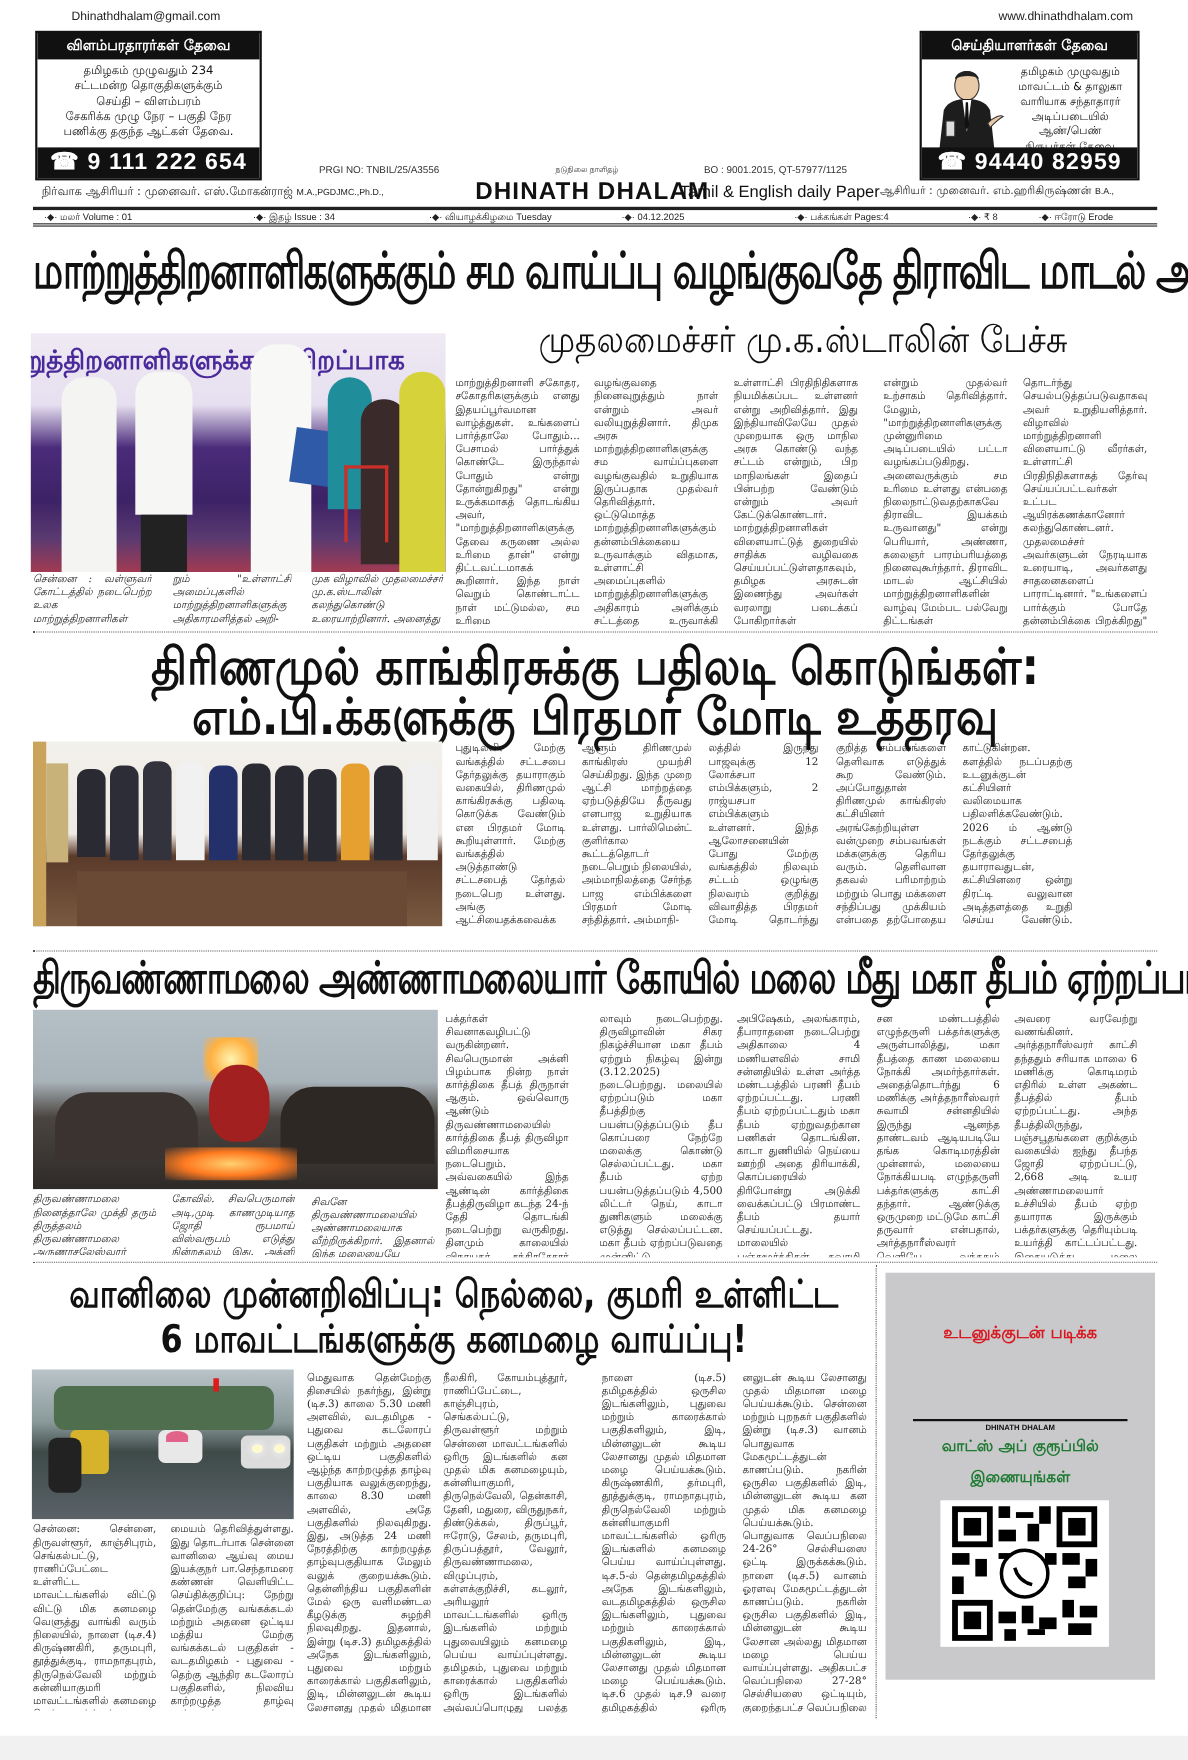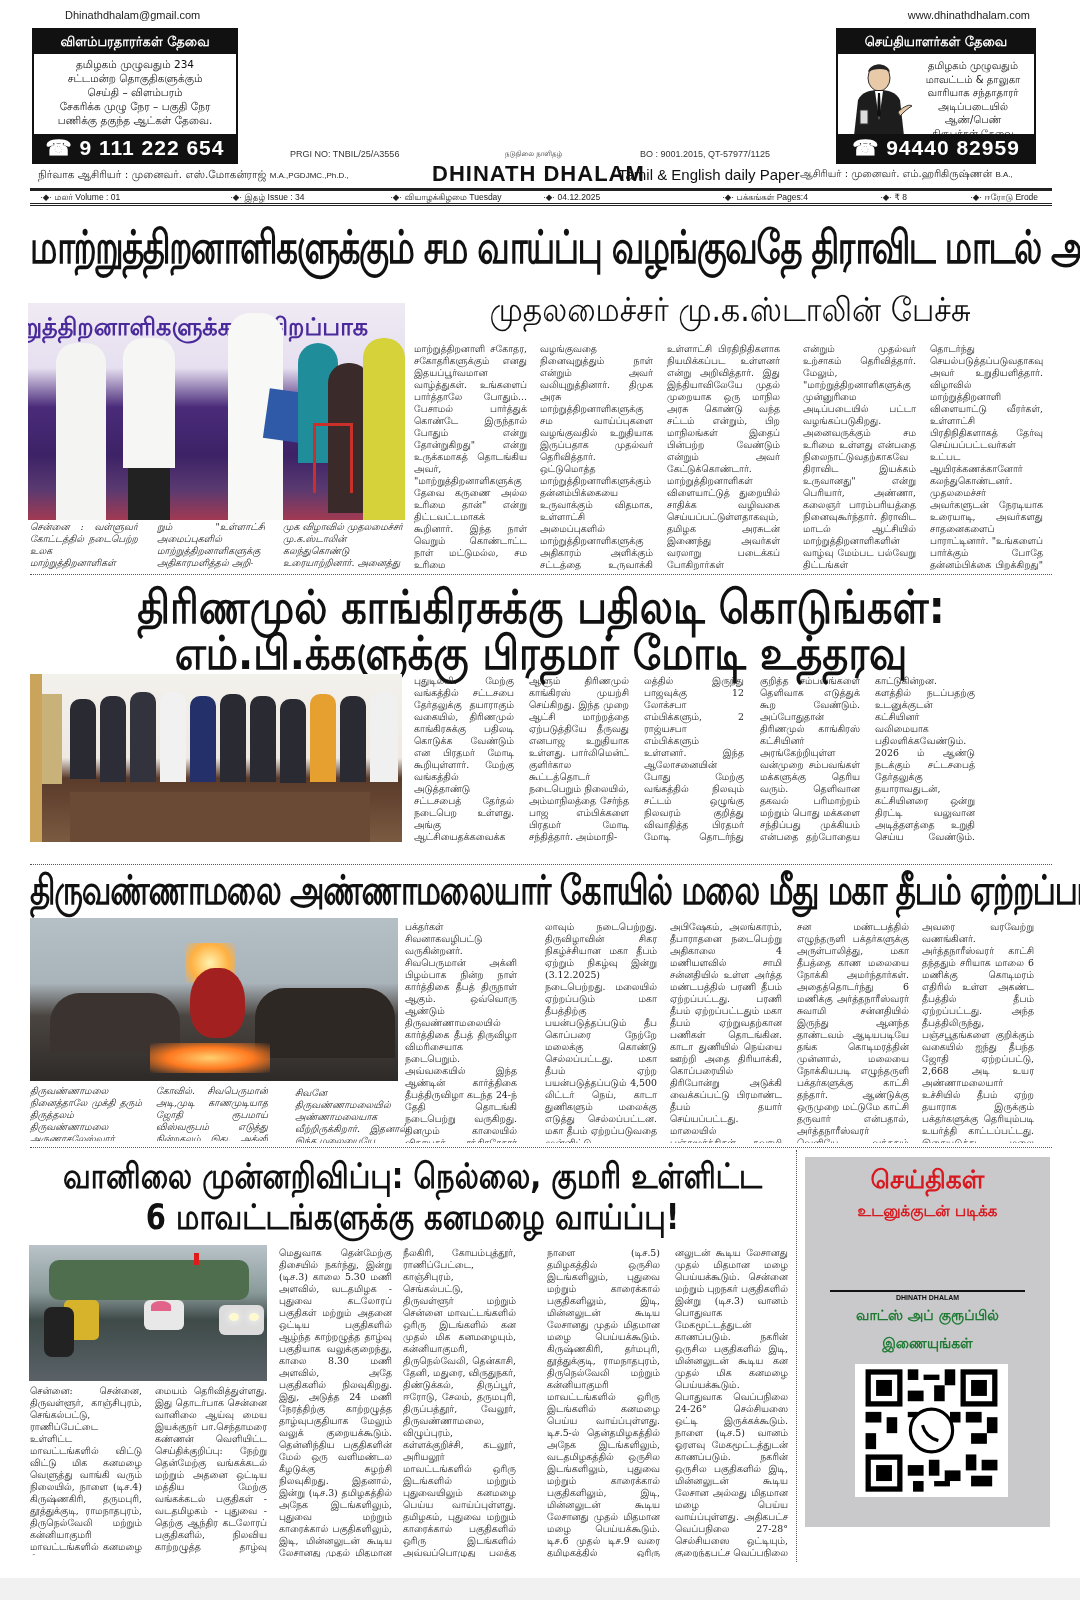--- a/index.html
+++ b/index.html
@@ -117,24 +117,24 @@
   <div class="editor-right">
     <span>ஆசிரியர் : முனைவர். எம்.ஹரிகிருஷ்ணன்</span>
     <span class="deg">B.A.,</span>
   </div>
 </div>
 
 <div class="infobar">
   <span class="it" style="left:10px"><span>·◆·</span> <span>மலர் Volume : 01</span></span>
   <span class="it" style="left:200px"><span>·◆·</span> <span>இதழ் Issue : 34</span></span>
   <span class="it" style="left:360px"><span>·◆·</span> <span>வியாழக்கிழமை Tuesday</span></span>
-  <span class="it" style="left:513px"><span>·◆·</span> <span>04.12.2025</span></span>
+  <span class="it" style="left:535px"><span>·◆·</span> <span>04.12.2025</span></span>
   <span class="it" style="left:692px"><span>·◆·</span> <span>பக்கங்கள் Pages:4</span></span>
   <span class="it" style="left:850px"><span>·◆·</span> <span>₹ 8</span></span>
-  <span class="it" style="left:940px"><span>·◆·</span> <span>ஈரோடு Erode</span></span>
+  <span class="it" style="left:914px"><span>·◆·</span> <span>ஈரோடு Erode</span></span>
 </div>
 
 <div class="headline" style="left:30px; top:220px; width:1022px; font-size:34px; letter-spacing:-1.5px; transform:scaleY(1.35); transform-origin:center top;">மாற்றுத்திறனாளிகளுக்கும் சம வாய்ப்பு வழங்குவதே திராவிட மாடல் அரசு</div>
 <div class="headline" style="left:410px; top:290px; width:640px; font-size:30px; font-weight:normal; transform:scaleY(1.1); transform-origin:center top;">முதலமைச்சர் மு.க.ஸ்டாலின் பேச்சு</div>
 
 <div class="photo" style="left:28px; top:303px; width:377px; height:217px; background:linear-gradient(180deg,#efeaf3 0%,#e6dff0 30%,#4a2b7a 48%,#3c2266 70%,#5a3a70 86%,#a23a52 100%);">
   <div style="position:absolute; left:-6px; top:10px; font:bold 24px 'DejaVu Sans',sans-serif; color:#4a2a9a; white-space:nowrap;">றுத்திறனாளிகளுக்காக சிறப்பாக</div>
   <div style="position:absolute; left:28px; top:40px; width:50px; height:177px; background:#f4f4f2; border-radius:20px 20px 0 0;"></div>
   <div style="position:absolute; left:95px; top:35px; width:52px; height:130px; background:#f6f6f4; border-radius:20px 20px 0 0;"></div>
   <div style="position:absolute; left:100px; top:165px; width:42px; height:52px; background:#222;"></div>
@@ -191,21 +191,21 @@
 <div class="photo" style="left:30px; top:918px; width:368px; height:163px; background:linear-gradient(180deg,#b5bfc6 0%,#a9b3ba 40%,#4a4540 60%,#2e2a28 100%);">
   <div style="position:absolute; left:155px; top:25px; width:50px; height:40px; background:radial-gradient(circle,#fff3b0 0%,#ffb040 60%,rgba(255,120,0,0) 100%);"></div>
   <div style="position:absolute; left:160px; top:50px; width:55px; height:70px; background:#a32020; border-radius:45% 45% 40% 40%;"></div>
   <div style="position:absolute; left:20px; top:75px; width:130px; height:60px; background:#3a3330; border-radius:30px 30px 0 0;"></div>
   <div style="position:absolute; left:225px; top:70px; width:140px; height:70px; background:#2e2824; border-radius:30px 30px 0 0;"></div>
   <div style="position:absolute; left:120px; top:125px; width:120px; height:30px; background:radial-gradient(ellipse,#ffd070 0%,#ff7a20 50%,rgba(255,80,0,0) 100%);"></div>
 </div>
 
 <div class="col caption" style="left:30px; top:1085px; width:112px; height:56px;">திருவண்ணாமலை நினைத்தாலே முக்தி தரும் திருத்தலம் திருவண்ணாமலை அருணாசலேஸ்வரர்</div>
 <div class="col caption" style="left:156px; top:1085px; width:112px; height:56px;">கோவில். சிவபெருமான் அடி,முடி காணமுடியாத ஜோதி ரூபமாய் விஸ்வரூபம் எடுத்து நின்றதலம் இது. அக்னி ரூபம் எடுத்த</div>
-<div class="col caption" style="left:283px; top:1087px; width:112px; height:56px;margin-left:12px;">சிவனே திருவண்ணாமலையில் அண்ணாமலையாக வீற்றிருக்கிறார். இதனால் இந்த மலையையே</div>
+<div class="col caption" style="left:283px; top:1087px; width:112px; height:56px;">சிவனே திருவண்ணாமலையில் அண்ணாமலையாக வீற்றிருக்கிறார். இதனால் இந்த மலையையே</div>
 
 <div class="col" style="left:405px; top:921px; width:112px; height:222px;">பக்தர்கள் சிவனாகவழிபட்டு வருகின்றனர். சிவபெருமான் அக்னி பிழம்பாக நின்ற நாள் கார்த்திகை தீபத் திருநாள் ஆகும். ஒவ்வொரு ஆண்டும் திருவண்ணாமலையில் கார்த்திகை தீபத் திருவிழா விமரிசையாக நடைபெறும். அவ்வகையில் இந்த ஆண்டின் கார்த்திகை தீபத்திருவிழா கடந்த 24-ந் தேதி தொடங்கி நடைபெற்று வருகிறது. தினமும் காலையில் விநாயகர், சந்திரசேகரர் வீதிஉலாவும், இரவில் பஞ்சமூர்த்திகள் வீதிஉ-</div>
 <div class="col" style="left:545px; top:921px; width:112px; height:222px;">லாவும் நடைபெற்றது. திருவிழாவின் சிகர நிகழ்ச்சியான மகா தீபம் ஏற்றும் நிகழ்வு இன்று (3.12.2025) நடைபெற்றது. மலையில் ஏற்றப்படும் மகா தீபத்திற்கு பயன்படுத்தப்படும் தீப கொப்பரை நேற்றே மலைக்கு கொண்டு செல்லப்பட்டது. மகா தீபம் ஏற்ற பயன்படுத்தப்படும் 4,500 லிட்டர் நெய், காடா துணிகளும் மலைக்கு எடுத்து செல்லப்பட்டன. மகா தீபம் ஏற்றப்படுவதை முன்னிட்டு அதிகாலையிலேயே கோவில் நடை திறக்கப்பட்டு பஞ்சமூர்த்திகளுக்கு சிறப்பு</div>
 <div class="col" style="left:670px; top:921px; width:112px; height:222px;">அபிஷேகம், அலங்காரம், தீபாராதனை நடைபெற்று அதிகாலை 4 மணியளவில் சாமி சன்னதியில் உள்ள அர்த்த மண்டபத்தில் பரணி தீபம் ஏற்றப்பட்டது. பரணி தீபம் ஏற்றப்பட்டதும் மகா தீபம் ஏற்றுவதற்கான பணிகள் தொடங்கின. காடா துணியில் நெய்யை ஊற்றி அதை திரியாக்கி, கொப்பரையில் திரிபோன்று அடுக்கி வைக்கப்பட்டு பிரமாண்ட தீபம் தயார் செய்யப்பட்டது. மாலையில் பஞ்சமூர்த்திகள் சுவாமி சன்னதி முன்பாக உள்ள தீப தரி-</div>
 <div class="col" style="left:797px; top:921px; width:112px; height:222px;">சன மண்டபத்தில் எழுந்தருளி பக்தர்களுக்கு அருள்பாலித்து, மகா தீபத்தை காண மலையை நோக்கி அமர்ந்தார்கள். அதைத்தொடர்ந்து 6 மணிக்கு அர்த்தநாரீஸ்வரர் சுவாமி சன்னதியில் இருந்து ஆனந்த தாண்டவம் ஆடியபடியே தங்க கொடிமரத்தின் முன்னால், மலையை நோக்கியபடி எழுந்தருளி பக்தர்களுக்கு காட்சி தந்தார். ஆண்டுக்கு ஒருமுறை மட்டுமே காட்சி தருவார் என்பதால், அர்த்தநாரீஸ்வரர் வெளியே வந்ததும் பக்தர்கள் அரோகரா முழக்கமிட்டு</div>
 <div class="col" style="left:922px; top:921px; width:112px; height:222px;">அவரை வரவேற்று வணங்கினர். அர்த்தநாரீஸ்வரர் காட்சி தந்ததும் சரியாக மாலை 6 மணிக்கு கொடிமரம் எதிரில் உள்ள அகண்ட தீபத்தில் தீபம் ஏற்றப்பட்டது. அந்த தீபத்திலிருந்து, பஞ்சபூதங்களை குறிக்கும் வகையில் ஐந்து தீபந்த ஜோதி ஏற்றப்பட்டு, 2,668 அடி உயர அண்ணாமலையார் உச்சியில் தீபம் ஏற்ற தயாராக இருக்கும் பக்தர்களுக்கு தெரியும்படி உயர்த்தி காட்டப்பட்டது. இதையடுத்து மலை உச்சியில் மகா தீபம் ஏற்றப்பட்டது.</div>
 
 <div class="dotrule" style="top:1147px;"></div>
 
 <div class="headline" style="left:30px; top:1156px; width:765px; font-size:29px; transform:scaleY(1.2); transform-origin:center top;">வானிலை முன்னறிவிப்பு: நெல்லை, குமரி உள்ளிட்ட</div>
@@ -227,21 +227,20 @@
 <div class="col" style="left:155px; top:1385px; width:112px; height:170px;">மையம் தெரிவித்துள்ளது. இது தொடர்பாக சென்னை வானிலை ஆய்வு மைய இயக்குநர் பா.செந்தாமரை கண்ணன் வெளியிட்ட செய்திக்குறிப்பு: நேற்று தென்மேற்கு வங்கக்கடல் மற்றும் அதனை ஒட்டிய மத்திய மேற்கு வங்கக்கடல் பகுதிகள் - வடதமிழகம் - புதுவை - தெற்கு ஆந்திர கடலோரப் பகுதிகளில், நிலவிய காற்றழுத்த தாழ்வு மண்டலம்,</div>
 
 <div class="col" style="left:279px; top:1247px; width:113px; height:310px;">மெதுவாக தென்மேற்கு திசையில் நகர்ந்து, இன்று (டிச.3) காலை 5.30 மணி அளவில், வடதமிழக - புதுவை கடலோரப் பகுதிகள் மற்றும் அதனை ஒட்டிய பகுதிகளில் ஆழ்ந்த காற்றழுத்த தாழ்வு பகுதியாக வலுக்குறைந்து, காலை 8.30 மணி அளவில், அதே பகுதிகளில் நிலவுகிறது. இது, அடுத்த 24 மணி நேரத்திற்கு காற்றழுத்த தாழ்வுபகுதியாக மேலும் வலுக் குறையக்கூடும். தென்னிந்திய பகுதிகளின் மேல் ஒரு வளிமண்டல கீழடுக்கு சுழற்சி நிலவுகிறது. இதனால், இன்று (டிச.3) தமிழகத்தில் அநேக இடங்களிலும், புதுவை மற்றும் காரைக்கால் பகுதிகளிலும், இடி, மின்னலுடன் கூடிய லேசானது முதல் மிதமான மழை பெய்யக்கூடும்.</div>
 <div class="col" style="left:403px; top:1247px; width:113px; height:310px;">நீலகிரி, கோயம்புத்தூர், ராணிப்பேட்டை, காஞ்சிபுரம், செங்கல்பட்டு, திருவள்ளூர் மற்றும் சென்னை மாவட்டங்களில் ஒரிரு இடங்களில் கன முதல் மிக கனமழையும், கன்னியாகுமரி, திருநெல்வேலி, தென்காசி, தேனி, மதுரை, விருதுநகர், திண்டுக்கல், திருப்பூர், ஈரோடு, சேலம், தருமபுரி, திருப்பத்தூர், வேலூர், திருவண்ணாமலை, விழுப்புரம், கள்ளக்குறிச்சி, கடலூர், அரியலூர் மாவட்டங்களில் ஒரிரு இடங்களில் மற்றும் புதுவையிலும் கனமழை பெய்ய வாய்ப்புள்ளது. தமிழகம், புதுவை மற்றும் காரைக்கால் பகுதிகளில் ஒரிரு இடங்களில் அவ்வப்பொழுது பலத்த தரைக்காற்று மணிக்கு 35 முதல் 45 கிலோ மீட்டர் வேகத்தில் வீசக்கூடும்.</div>
 <div class="col" style="left:547px; top:1247px; width:113px; height:310px;">நாளை (டிச.5) தமிழகத்தில் ஒருசில இடங்களிலும், புதுவை மற்றும் காரைக்கால் பகுதிகளிலும், இடி, மின்னலுடன் கூடிய லேசானது முதல் மிதமான மழை பெய்யக்கூடும். கிருஷ்ணகிரி, தர்மபுரி, தூத்துக்குடி, ராமநாதபுரம், திருநெல்வேலி மற்றும் கன்னியாகுமரி மாவட்டங்களில் ஒரிரு இடங்களில் கனமழை பெய்ய வாய்ப்புள்ளது. டிச.5-ல் தென்தமிழகத்தில் அநேக இடங்களிலும், வடதமிழகத்தில் ஒருசில இடங்களிலும், புதுவை மற்றும் காரைக்கால் பகுதிகளிலும், இடி, மின்னலுடன் கூடிய லேசானது முதல் மிதமான மழை பெய்யக்கூடும். டிச.6 முதல் டிச.9 வரை தமிழகத்தில் ஒரிரு இடங்களிலும், புதுவை மற்றும் காரைக்கால் பகுதிகளிலும் இடி, மின்-</div>
 <div class="col" style="left:675px; top:1247px; width:113px; height:310px;">னலுடன் கூடிய லேசானது முதல் மிதமான மழை பெய்யக்கூடும். சென்னை மற்றும் புறநகர் பகுதிகளில் இன்று (டிச.3) வானம் பொதுவாக மேகமூட்டத்துடன் காணப்படும். நகரின் ஒருசில பகுதிகளில் இடி, மின்னலுடன் கூடிய கன முதல் மிக கனமழை பெய்யக்கூடும். பொதுவாக வெப்பநிலை 24-26° செல்சியஸை ஒட்டி இருக்கக்கூடும். நாளை (டிச.5) வானம் ஓரளவு மேகமூட்டத்துடன் காணப்படும். நகரின் ஒருசில பகுதிகளில் இடி, மின்னலுடன் கூடிய லேசான அல்லது மிதமான மழை பெய்ய வாய்ப்புள்ளது. அதிகபட்ச வெப்பநிலை 27-28° செல்சியஸை ஒட்டியும், குறைந்தபட்ச வெப்பநிலை 24-25° செல்சியஸை ஒட்டியும் இருக்கக்கூடும்.</div>
 
 <div style="position:absolute; left:796px; top:1150px; height:412px; border-left:1px dotted #555;"></div>
 
 <div class="promo">
-  <div class="promo-l1">செய்திகள்</div>
   <div class="promo-l2">உடனுக்குடன் படிக்க</div>
   <div class="promo-logo-sub"><span>DHINATH DHALAM</span></div>
   <div class="promo-l3">வாட்ஸ் அப் குரூப்பில்</div>
   <div class="promo-l4">இணையுங்கள்</div>
 
   <div class="qr">
     <svg viewBox="0 0 29 25" width="153" height="133" preserveAspectRatio="none">
       <rect x="0" y="0" width="29" height="25" fill="#fff"></rect>
       <g fill="#000">
         <rect x="2" y="1" width="7" height="7"></rect>

